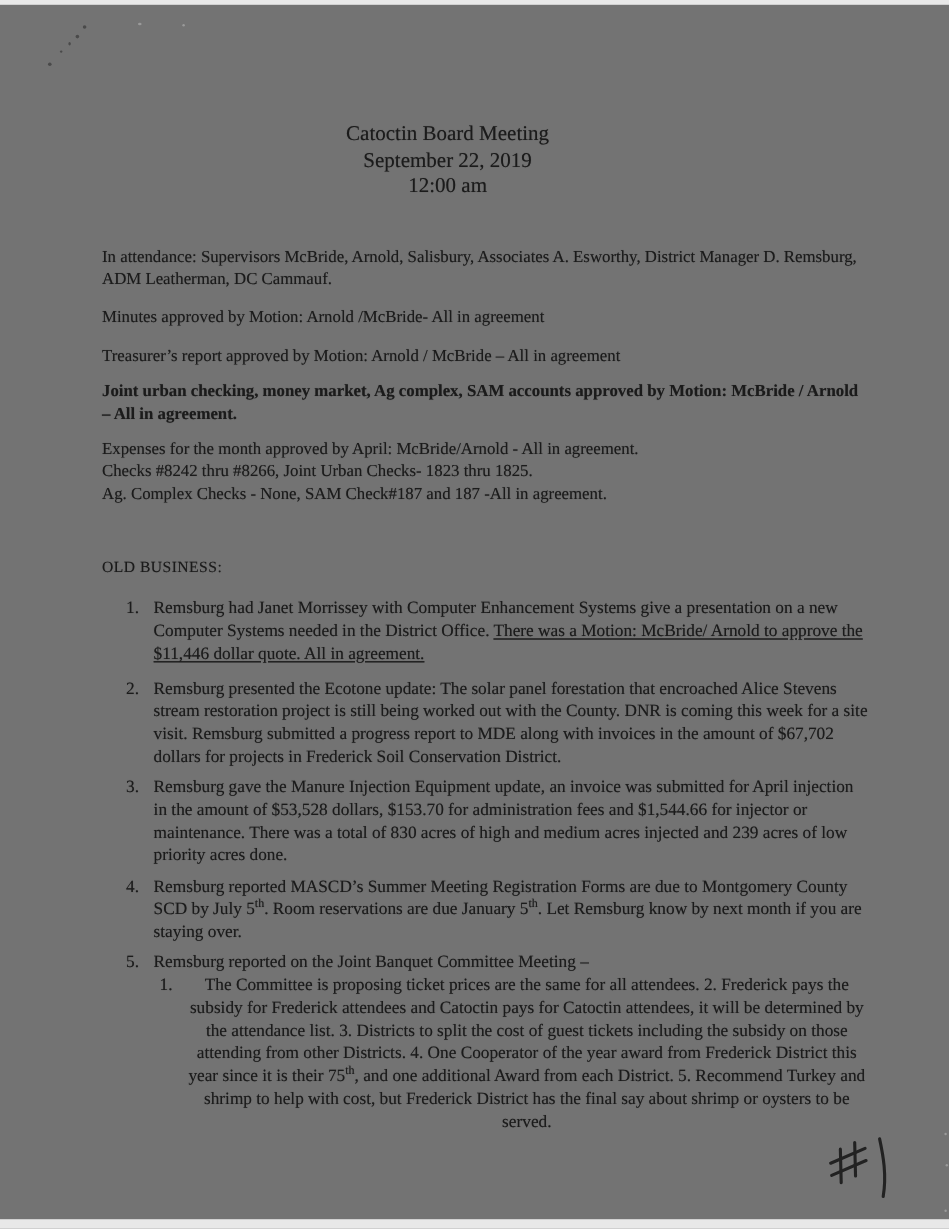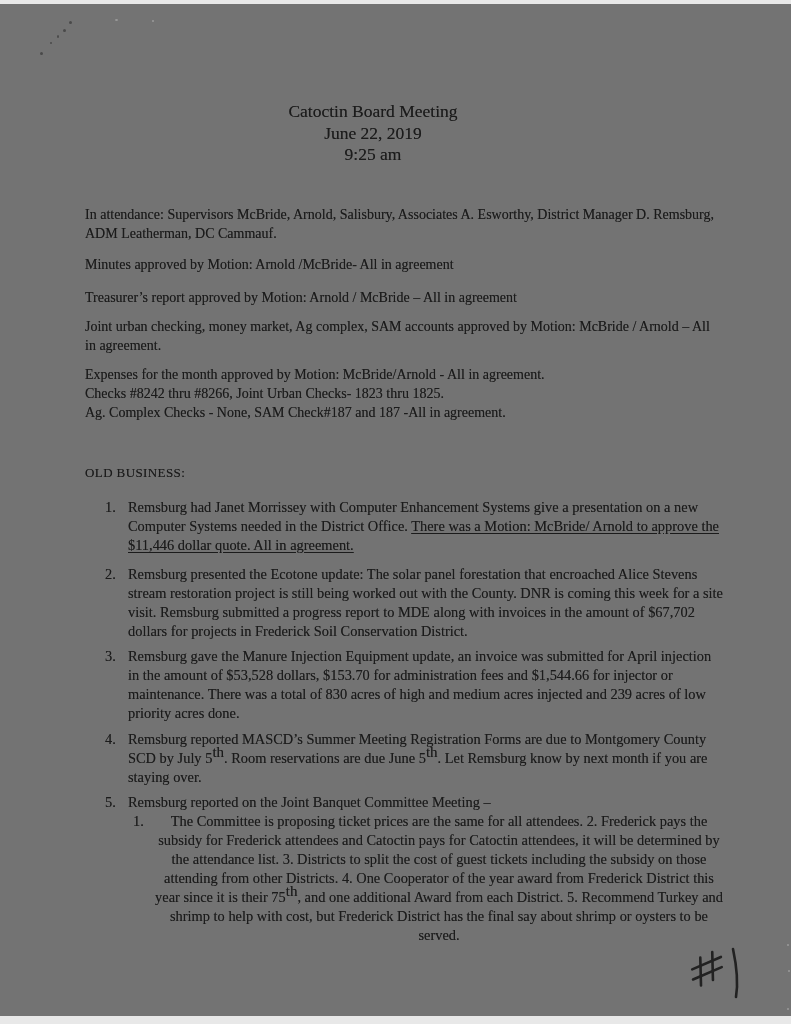--- a/index.html
+++ b/index.html
@@ -19,21 +19,21 @@
     font-size:17.5px; line-height:21.5px;
   }
   .para {
     position:absolute; left:85px; width:633px;
     font-size:14px; line-height:19px;
     margin:0;
   }
   .p-attendance { top:201px; }
   .p-minutes    { top:251px; }
   .p-treasurer  { top:284px; }
-  .p-accounts   { top:313px; }
+  .p-accounts   { top:313px;font-weight:bold; }
   .p-expenses   { top:361px; }
   .ob-heading {
     position:absolute; top:461px; left:85px;
     font-size:13px; font-weight:normal; letter-spacing:0.4px;
     margin:0;
   }
   .item {
     position:absolute; left:105px; width:618px;
     font-size:14.4px; line-height:19px;
   }
@@ -41,21 +41,21 @@
   .item2 { top:561px; }
   .item3 { top:643px; }
   .item4 { top:726px; }
   .item5 { top:789px; }
   .num { position:absolute; left:0; width:22px; }
   .itext { margin-left:23px; }
   .subitem { position:relative; margin-left:28px; }
   .subitem .num { left:0; }
   .subitem .itext { margin-left:22px;text-align:center; }
   .u { text-decoration:underline; text-underline-offset:2px; }
-  sup { font-size:15px; line-height:0;font-family:Liberation Serif, serif; }
+  sup { font-size:10px; line-height:0;font-family:Liberation Serif, serif; }
   .speck {
     position:absolute; border-radius:50%;
     background:#4a4a4a;
   }
   .speck.light { background:#9a9a9a; }
   .pagemark { position:absolute; left:658px; top:922px; width:120px; height:95px; }
   .pagemark svg { display:block; }
 </style>
 </head>
 <body>
@@ -68,30 +68,30 @@
   <div class="speck" style="left:63px;top:25px;width:3px;height:3px;"></div>
   <div class="speck" style="left:69px;top:17px;width:3px;height:3px;"></div>
   <div class="speck light" style="left:115px;top:15px;width:3px;height:2px;"></div>
   <div class="speck light" style="left:152px;top:16px;width:2px;height:2px;"></div>
   <div class="speck light" style="left:787px;top:940px;width:2px;height:2px;"></div>
   <div class="speck light" style="left:788px;top:966px;width:2px;height:2px;"></div>
   <div class="speck light" style="left:787px;top:1004px;width:2px;height:2px;"></div>
 
   <div class="doc-header">
     <div>Catoctin Board Meeting</div>
-    <div>June 22, 2019</div>
-    <div>9:25 am</div>
+    <div>September 22, 2019</div>
+    <div>12:00 am</div>
   </div>
 
   <p class="para p-attendance">In attendance: Supervisors McBride, Arnold, Salisbury,  Associates A. Esworthy, District Manager D. Remsburg, ADM Leatherman, DC Cammauf.</p>
   <p class="para p-minutes">Minutes approved by Motion: Arnold /McBride- All in agreement</p>
   <p class="para p-treasurer">Treasurer’s report approved by Motion: Arnold / McBride – All in agreement</p>
   <p class="para p-accounts">Joint urban checking, money market, Ag complex, SAM accounts approved by Motion: McBride / Arnold – All in agreement.</p>
   <div class="para p-expenses">
-    <div>Expenses for the month approved by Motion: McBride/Arnold  - All in agreement.</div>
+    <div>Expenses for the month approved by April: McBride/Arnold  - All in agreement.</div>
     <div>Checks #8242 thru #8266, Joint Urban Checks- 1823 thru 1825.</div>
     <div>Ag. Complex Checks - None, SAM Check#187 and 187 -All in agreement.</div>
   </div>
 
   <h2 class="ob-heading">OLD BUSINESS:</h2>
 
   <div class="item item1">
     <span class="num">1.</span>
     <div class="itext"><span>Remsburg had Janet Morrissey with Computer Enhancement Systems give a presentation on a new Computer Systems needed in the District Office.  </span><span class="u">There was a Motion: McBride/ Arnold to approve the $11,446 dollar quote.  All in agreement.</span></div>
   </div>
@@ -101,21 +101,21 @@
     <div class="itext">Remsburg presented the Ecotone update: The solar panel forestation that encroached Alice Stevens stream restoration project is still being worked out with the County.  DNR is coming this week for a site visit.  Remsburg submitted a progress report to MDE along with invoices in the amount of $67,702 dollars for projects in Frederick Soil Conservation District.</div>
   </div>
 
   <div class="item item3">
     <span class="num">3.</span>
     <div class="itext">Remsburg gave the Manure Injection Equipment update, an invoice was submitted for April injection in the amount of $53,528 dollars, $153.70 for administration fees and $1,544.66 for injector or maintenance.  There was a total of 830 acres of high and medium acres injected and 239 acres of low priority acres done.</div>
   </div>
 
   <div class="item item4">
     <span class="num">4.</span>
-    <div class="itext"><span>Remsburg reported MASCD’s Summer Meeting Registration Forms are due to Montgomery County SCD by July 5</span><sup>th</sup><span>.  Room reservations are due June 5</span><sup>th</sup><span>.  Let Remsburg know by next month if you are staying over.</span></div>
+    <div class="itext"><span>Remsburg reported MASCD’s Summer Meeting Registration Forms are due to Montgomery County SCD by July 5</span><sup>th</sup><span>.  Room reservations are due January 5</span><sup>th</sup><span>.  Let Remsburg know by next month if you are staying over.</span></div>
   </div>
 
   <div class="item item5">
     <span class="num">5.</span>
     <div class="itext">Remsburg reported on the Joint  Banquet Committee Meeting –</div>
     <div class="subitem">
       <span class="num">1.</span>
       <div class="itext"><span>The Committee is proposing ticket prices are the same for all attendees. 2. Frederick pays the subsidy for Frederick attendees and Catoctin pays for Catoctin attendees, it will be determined by the attendance list. 3. Districts to split the cost of guest tickets including the subsidy on those attending from other Districts. 4. One Cooperator of the year award from Frederick District this year since it is their 75</span><sup>th</sup><span>, and one additional Award from each District. 5. Recommend Turkey and shrimp to help with cost, but Frederick District has the final say about shrimp or oysters to be served.</span></div>
     </div>
   </div>

